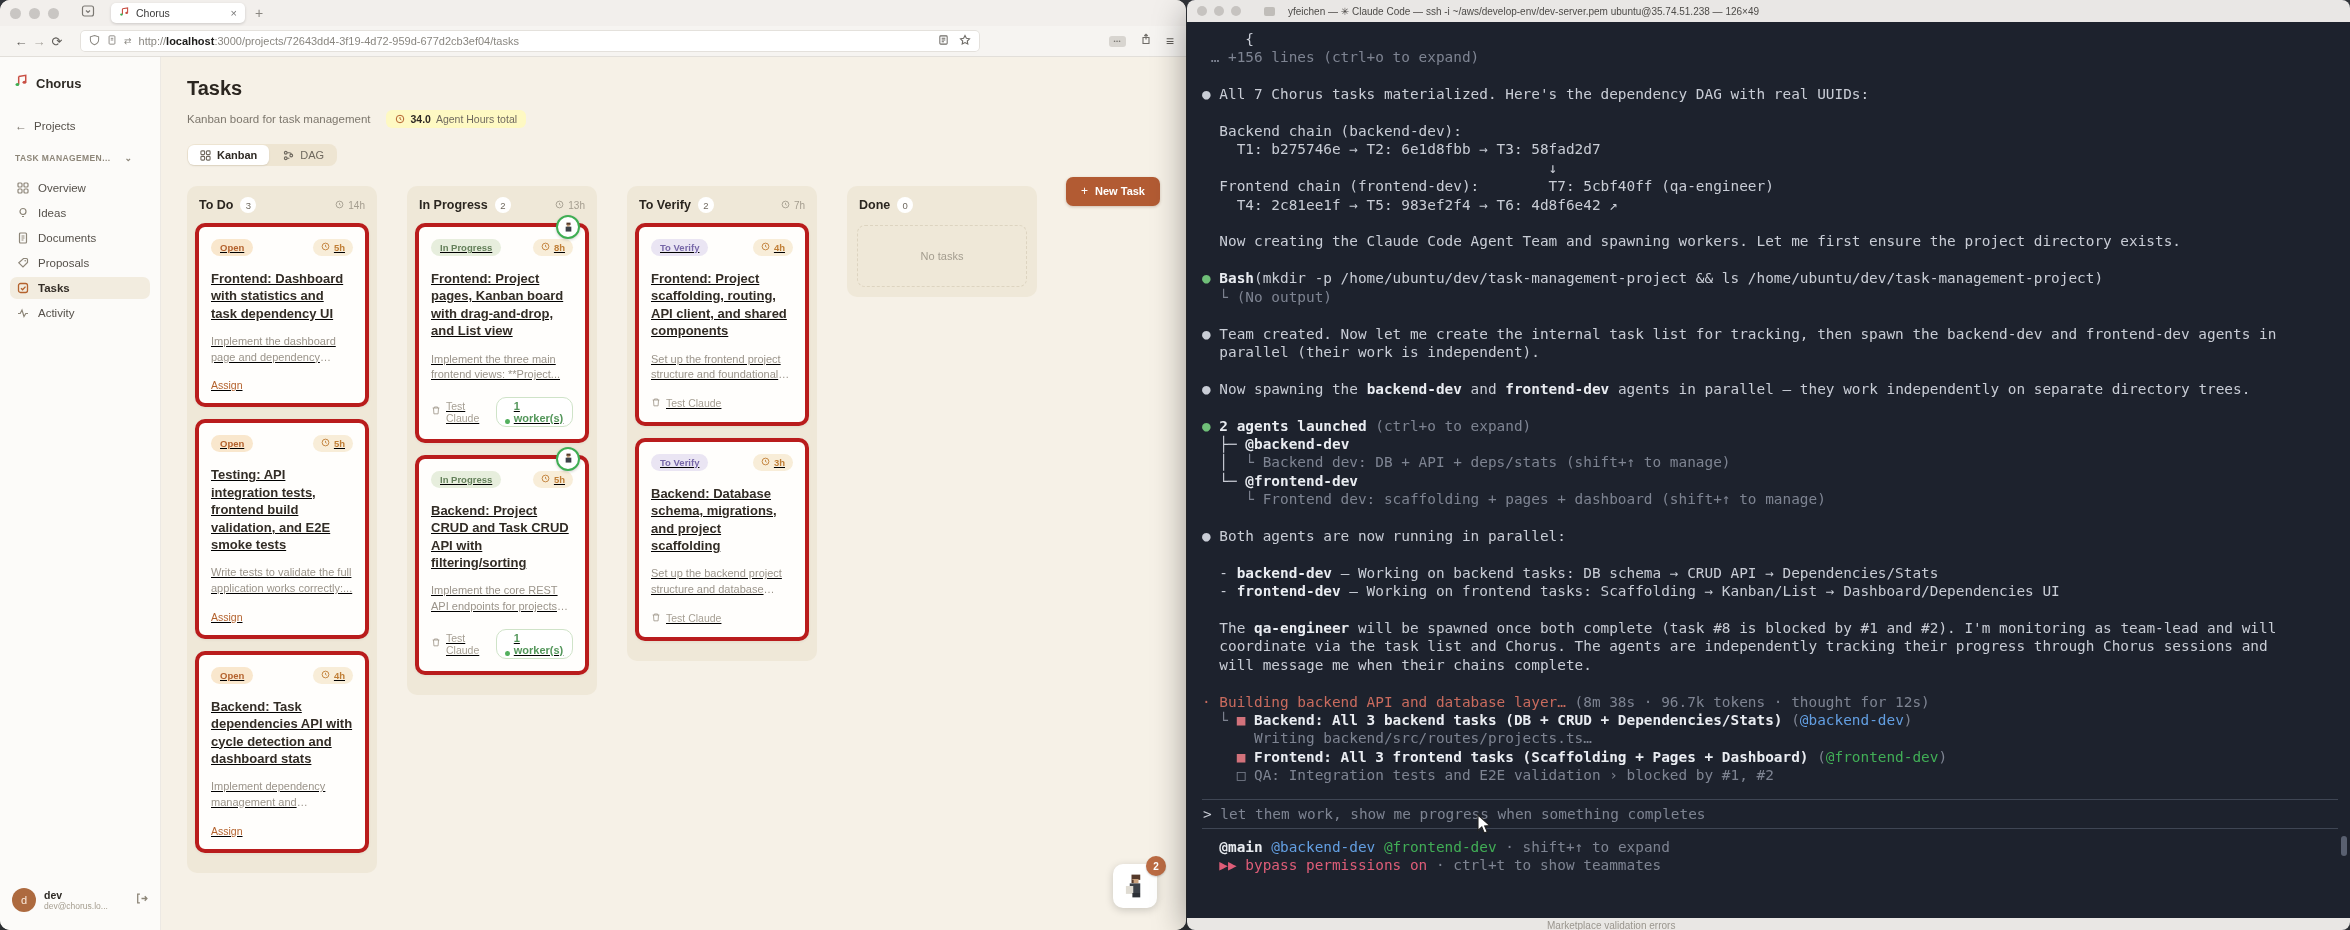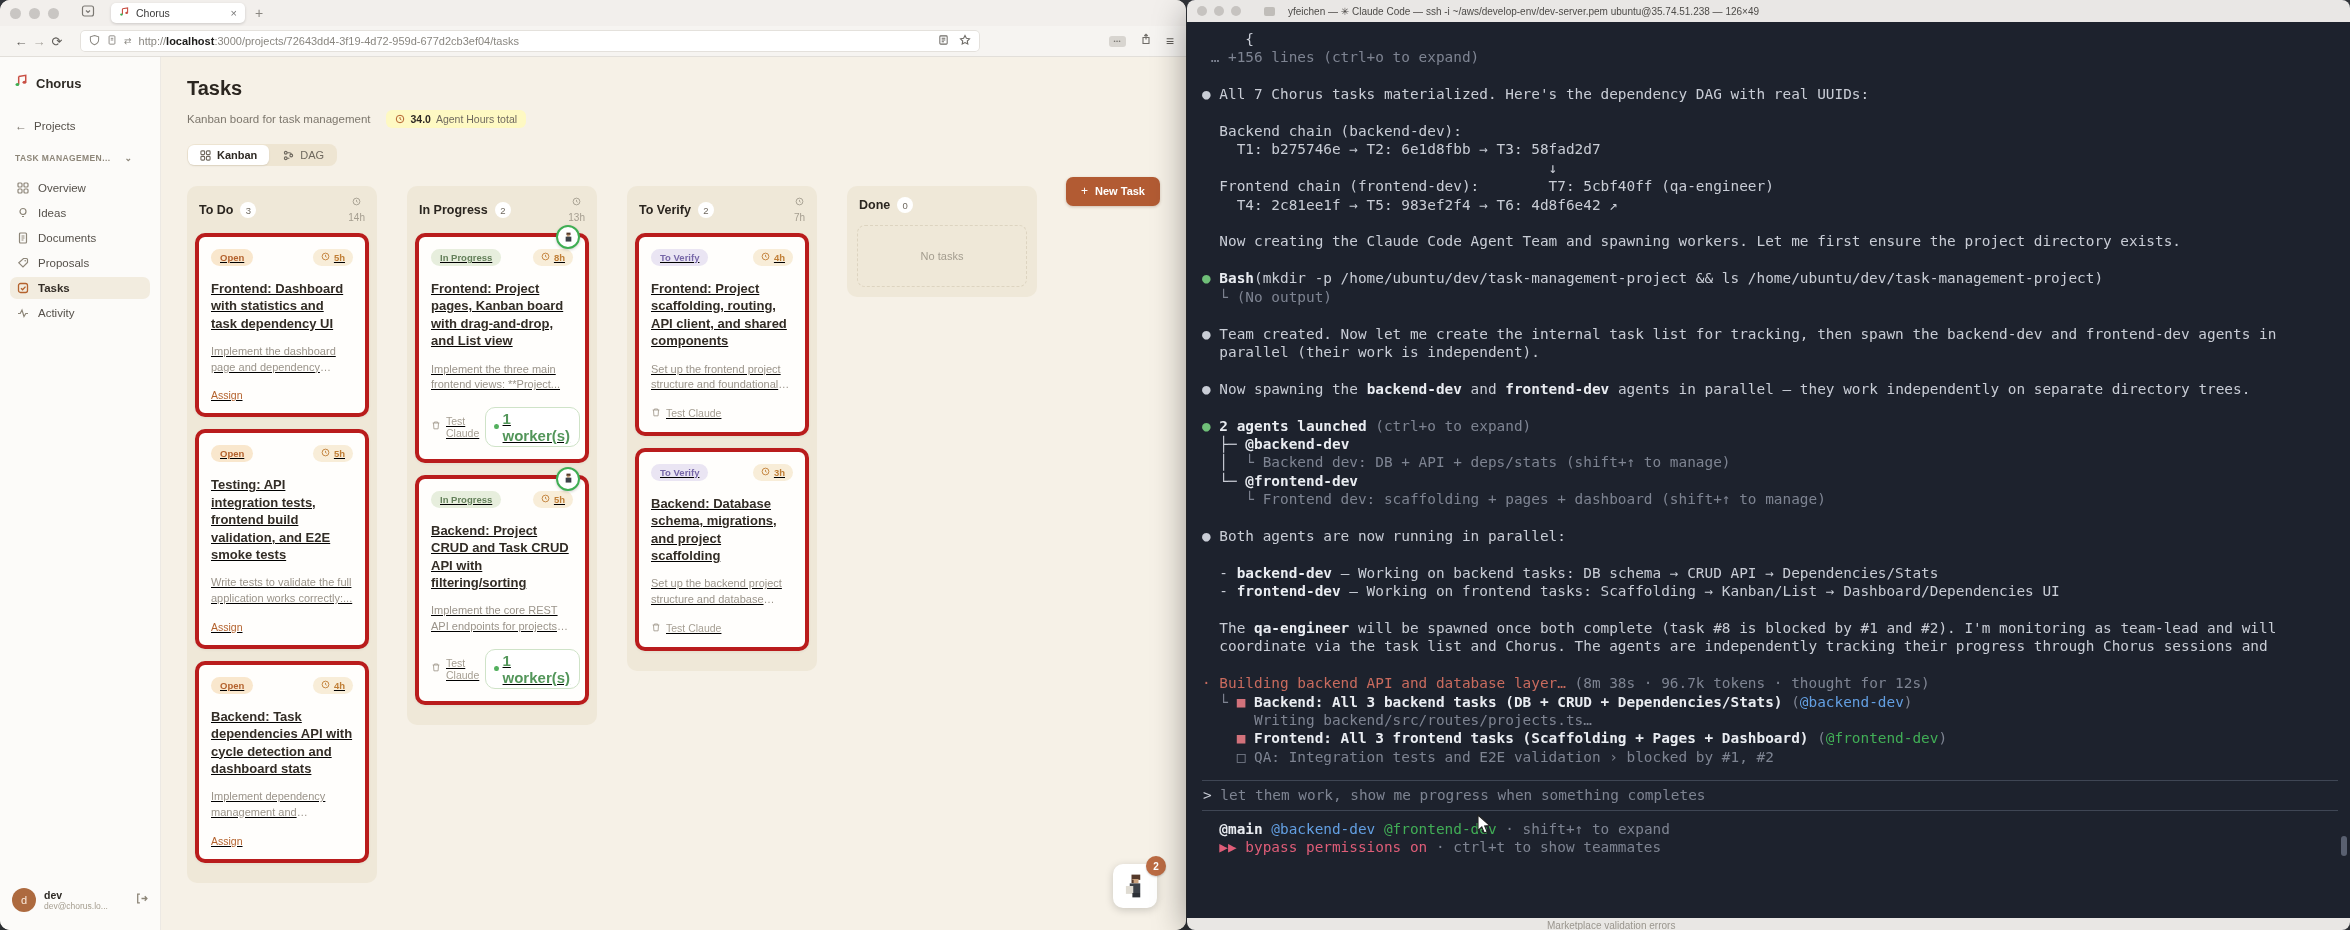--- a/index.html
+++ b/index.html
@@ -69,38 +69,38 @@
   .newtask { position:absolute; right:26px; top:120px; background:#b25b33; color:#fff; font-size:11px; font-weight:700;
              padding:7px 15px 8px; border-radius:7px; display:flex; gap:7px; align-items:center; box-shadow:0 1px 3px rgba(90,40,10,.25); }
   .newtask .plus { font-weight:400; font-size:12px; }
 
   .board { margin-top:20px; display:flex; gap:30px; align-items:flex-start; }
   .col { width:190px; background:#efe8d8; border-radius:10px; padding:8px; flex:0 0 auto; }
   .col-h { display:flex; align-items:center; gap:7px; padding:3px 4px 10px; }
   .col-name { font-size:12.5px; font-weight:700; color:#2b2620; }
   .col-count { background:#fff; min-width:16px; height:16px; border-radius:9px; font-size:9.5px; color:#6f695f;
                display:flex; align-items:center; justify-content:center; padding:0 5px; }
-  .col-hours { margin-left:auto; font-size:10px; color:#a49d8f; display:flex; gap:4px; align-items:center;flex-direction:column; }
+  .col-hours { margin-left:auto; font-size:10px; color:#a49d8f; display:flex; gap:4px; align-items:center; }
   .card { position:relative; background:#fffefc; border-radius:10px; padding:12px; margin-bottom:12px; min-height:182px;
           border:4px solid #b91c1c; box-shadow:0 1px 3px rgba(31,26,18,.06);text-decoration:underline; }
   .badges { display:flex; justify-content:space-between; align-items:center; }
   .status { font-size:9.5px; padding:3px 9px; border-radius:11px; font-weight:700; }
   .status.open { background:#f9e7cd; color:#b4622d; }
   .status.progress { background:#e7eedd; color:#64805a; }
   .status.verify { background:#eae5f3; color:#7767a8; }
   .hrs { font-size:9.5px; padding:3px 8px; border-radius:11px; background:#f8edd8; color:#c07e35;
          display:flex; gap:4px; align-items:center; font-weight:700; }
   .card-title { margin-top:14px; font-size:13px; font-weight:700; color:#332d26; line-height:1.34; }
   .card-desc { margin-top:12px; font-size:11px; color:#9b948a; line-height:1.42;
                display:-webkit-box; -webkit-line-clamp:2; -webkit-box-orient:vertical; overflow:hidden; }
   .card-foot { margin-top:14px; display:flex; align-items:center; gap:6px; font-size:10.5px; }
   .assign { color:#b4622d; }
   .assignee { color:#a69f93; display:flex; gap:5px; align-items:center; }
   .workers { margin-left:auto; border:1px solid #cfe3c8; color:#53965a; border-radius:10px; padding:2px 8px;
-             font-size:15px; display:flex; gap:4px; align-items:center; background:#fff; font-weight:700; }
+             font-size:11px; display:flex; gap:4px; align-items:flex-end; background:#fff; font-weight:700; }
   .workers .dot { width:5px; height:5px; border-radius:50%; background:#53b05e; }
   .avatar-chip { position:absolute; top:-12px; right:5px; width:24px; height:24px; border-radius:50%; background:#fff;
                  border:2px solid #3fae53; display:flex; align-items:center; justify-content:center;
                  box-shadow:0 1px 3px rgba(0,0,0,.18); overflow:hidden; }
   .empty-box { border:1px dashed #ddd4c0; border-radius:8px; height:62px; display:flex; align-items:center;
                justify-content:center; color:#a49d8f; font-size:11px; margin:2px; }
 
   .fwidget { position:absolute; left:1113px; top:864px; width:44px; height:44px; background:#fff; border-radius:10px;
              box-shadow:0 2px 8px rgba(0,0,0,.18); display:flex; align-items:center; justify-content:center; }
   .fwidget .fbadge { position:absolute; top:-8px; right:-9px; width:20px; height:20px; border-radius:50%;
@@ -607,20 +607,21 @@
         <div class="tl"><span class="c-f">  └─ </span><span class="c-b">@frontend-dev</span></div>
         <div class="tl"><span class="c-d">     └ Frontend dev: scaffolding + pages + dashboard (shift+↑ to manage)</span></div>
         <div class="tl">&nbsp;</div>
         <div class="tl"><span class="c-f">● Both agents are now running in parallel:</span></div>
         <div class="tl">&nbsp;</div>
         <div class="tl"><span class="c-f">  - </span><span class="c-b">backend-dev</span><span class="c-f"> — Working on backend tasks: DB schema → CRUD API → Dependencies/Stats</span></div>
         <div class="tl"><span class="c-f">  - </span><span class="c-b">frontend-dev</span><span class="c-f"> — Working on frontend tasks: Scaffolding → Kanban/List → Dashboard/Dependencies UI</span></div>
         <div class="tl">&nbsp;</div>
         <div class="tl"><span class="c-f">  The </span><span class="c-b">qa-engineer</span><span class="c-f"> will be spawned once both complete (task #8 is blocked by #1 and #2). I'm monitoring as team-lead and will</span></div>
         <div class="tl"><span class="c-f">  coordinate via the task list and Chorus. The agents are independently tracking their progress through Chorus sessions and</span></div>
+        <div class="tl"><span class="c-f">  will message me when their chains complete.</span></div>
         <div class="tl">&nbsp;</div>
         <div class="tl"><span class="c-r">· Building backend API and database layer…</span><span class="c-d"> (8m 38s · 96.7k tokens · thought for 12s)</span></div>
         <div class="tl"><span class="c-d">  └ </span><span class="c-sq">■ </span><span class="c-b">Backend: All 3 backend tasks (DB + CRUD + Dependencies/Stats) </span><span class="c-d">(</span><span class="c-bl">@backend-dev</span><span class="c-d">)</span></div>
         <div class="tl"><span class="c-d">      Writing backend/src/routes/projects.ts…</span></div>
         <div class="tl"><span class="c-d">    </span><span class="c-sq">■ </span><span class="c-b">Frontend: All 3 frontend tasks (Scaffolding + Pages + Dashboard) </span><span class="c-d">(</span><span class="c-g2">@frontend-dev</span><span class="c-d">)</span></div>
         <div class="tl"><span class="c-d">    □ QA: Integration tests and E2E validation › blocked by #1, #2</span></div>
       </div>
     <div class="prompt-box">
       <div class="tl"><span class="c-f">&gt; </span><span class="c-d">let them work, show me progress when something completes</span></div>
     </div>

